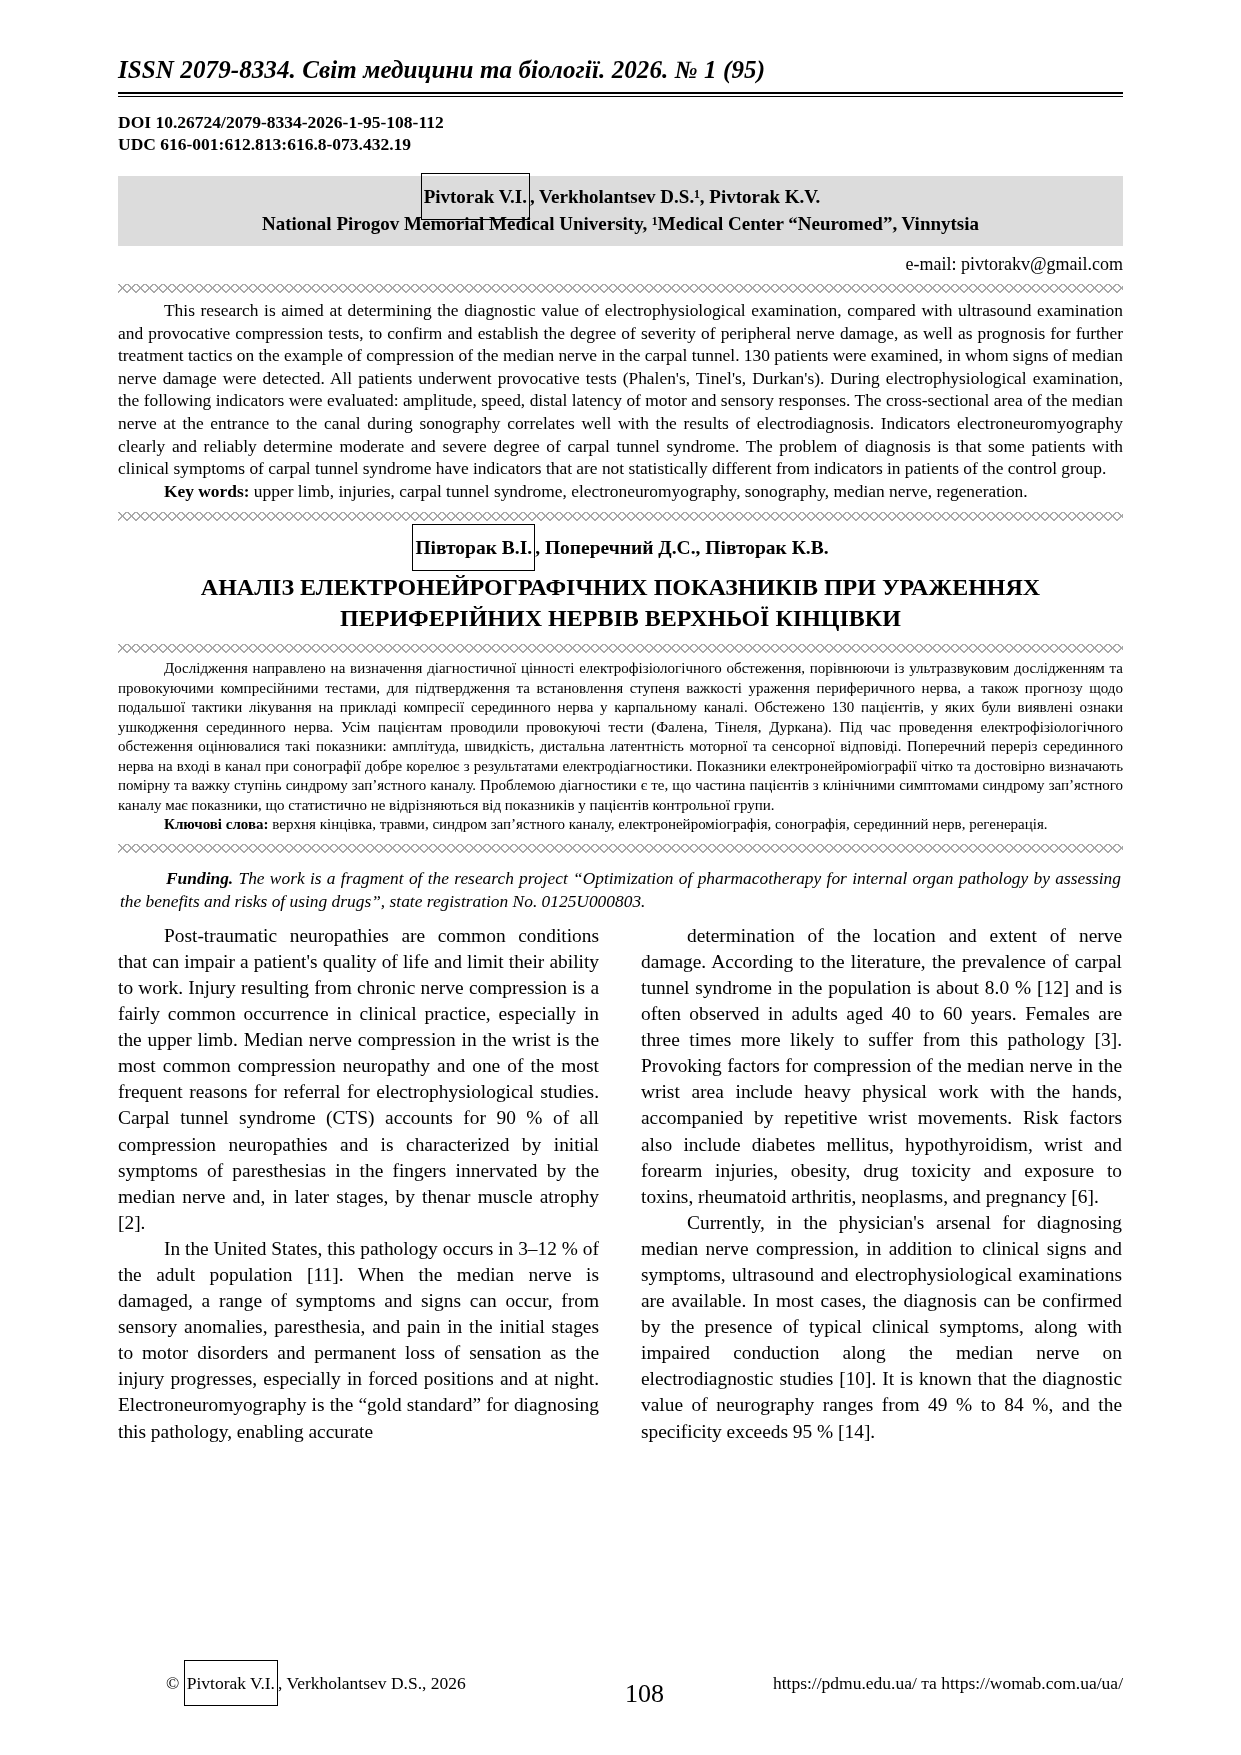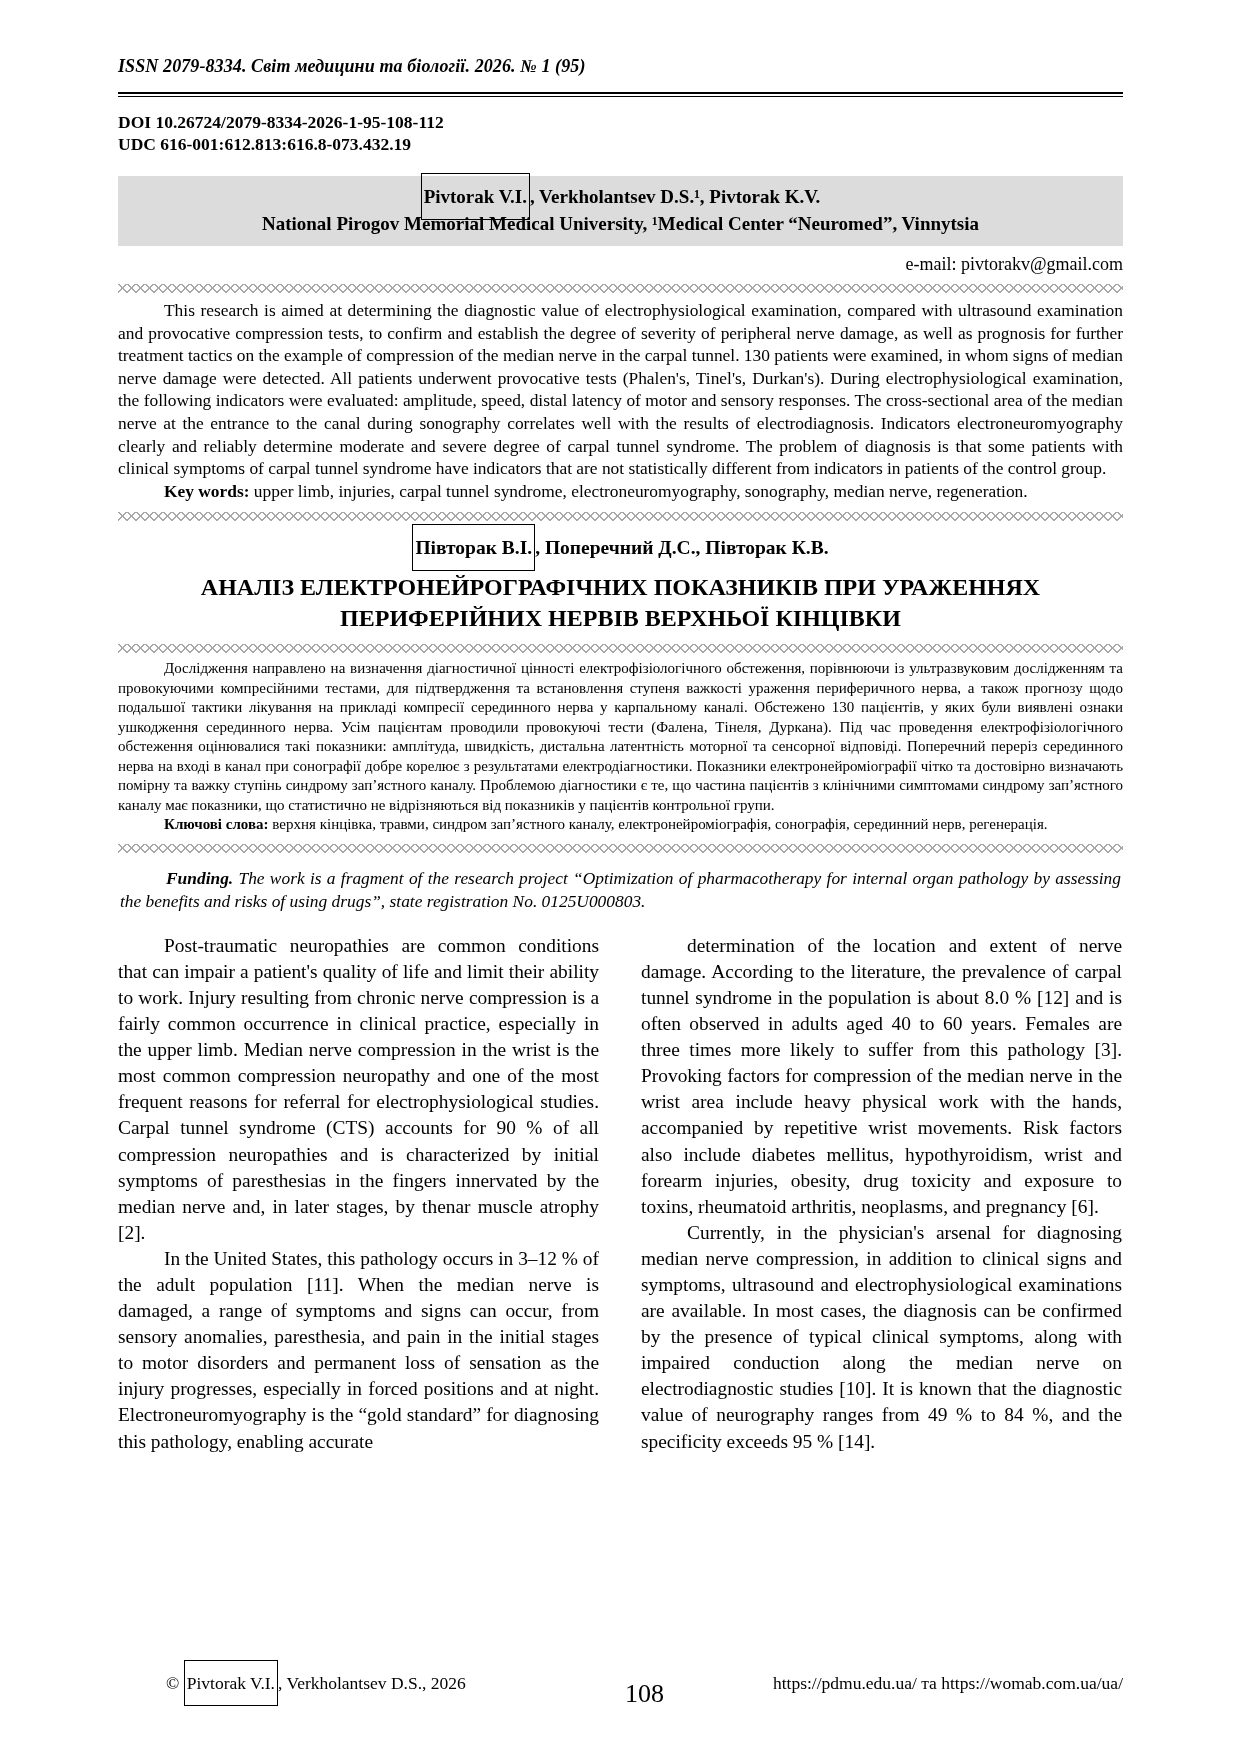--- a/index.html
+++ b/index.html
@@ -20,23 +20,23 @@
     height: 1755px;
     box-sizing: border-box;
     padding: 56px 118px 0 118px;
     position: relative;
   }
 
   
   .journal-line {
     font-style: italic;
     font-weight: bold;
-    font-size: 18px;
+    font-size: 25px;
     letter-spacing: 0.1px;
-    padding-bottom: 15px;
+    padding-bottom: 8px;
   }
   .rule-double {
     border-top: 2.6px solid #000;
     border-bottom: 1.2px solid #000;
     height: 2px;
     margin-bottom: 14px;
   }
 
   .doi-line, .udc-line {
     font-weight: bold;
@@ -127,21 +127,21 @@
     font-size: 17.4px;
     line-height: 1.32;
     text-align: justify;
     margin-top: 14px;
   }
   .funding .lead { font-weight: bold; }
   .funding p { margin: 2px; text-indent: 46px; }
 
   
   .body-columns {
-    margin-top: 20px;
+    margin-top: 10px;
     display: flex;
     gap: 42px;
   }
   .col {
     width: 481px;
     font-size: 19.4px;
     line-height: 1.345;
     text-align: justify;
   }
   .col p { margin: 0; text-indent: 46px; }

